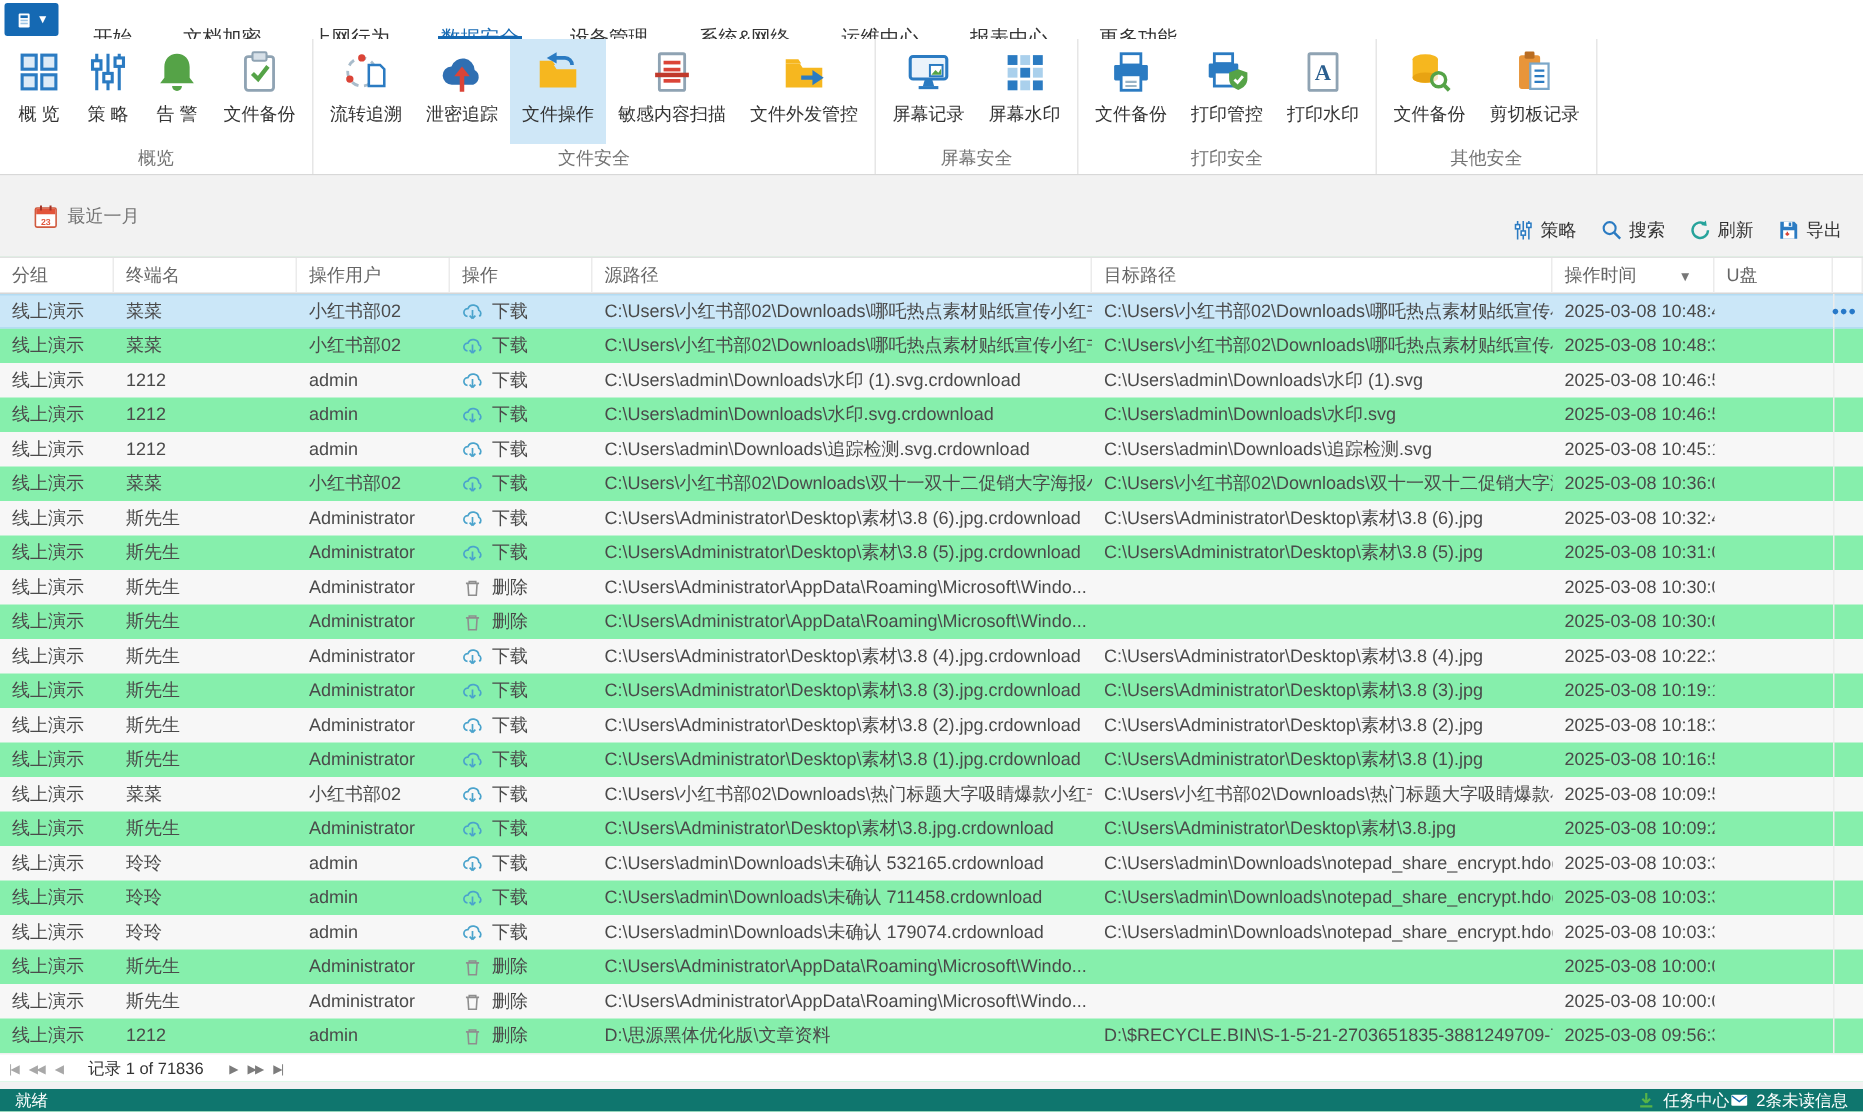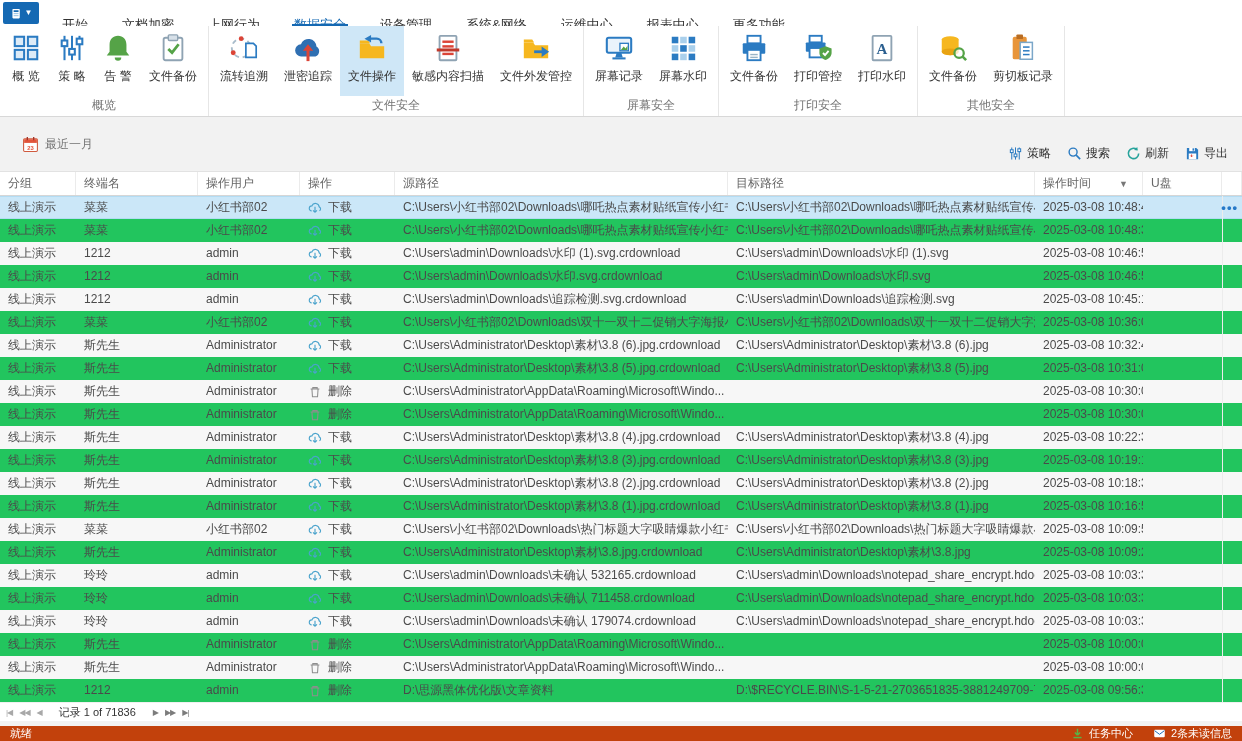--- a/index.html
+++ b/index.html
@@ -33,21 +33,21 @@
   
   .content{flex:1;background:#f2f2f2;display:flex;flex-direction:column;min-height:0;}
   .filterbar{height:54px;display:flex;align-items:center;flex:0 0 auto;}
   .datefilter{display:flex;align-items:center;gap:6px;margin-left:22px;font-size:12px;color:#737373;cursor:pointer;text-align:center;}
   .datefilter .icn svg{width:17px;height:17px;display:block;}
   .tools{margin-left:auto;margin-right:14px;display:flex;align-items:center;margin-top:18px;}
   .tool{display:flex;align-items:center;gap:4px;margin-left:16px;font-size:12px;color:#333;cursor:pointer;}
   .tool .icn svg{width:15px;height:15px;display:block;}
 
   
-  .table{background:#22c55e;flex:0 0 auto;}
+  .table{background:#86efac;flex:0 0 auto;}
   .thead,.row{display:grid;grid-template-columns:76px 122px 102px 95px 333px 307px 108px 79px 1fr;}
   .thead{height:23px;border-top:1px solid #e2e2e2;border-bottom:1px solid #d6d6d6;color:#666;font-size:12px;background:#fff;}
   .th{display:flex;align-items:center;padding:0 6px 0 8px;border-right:1px solid #ebebeb;overflow:hidden;white-space:nowrap;cursor:pointer;}
   .th .fcaret{margin-left:auto;color:#777;font-size:9px;padding-right:8px;}
   .row{height:23px;align-items:center;font-size:12px;color:#4a4a4a;position:relative;cursor:default;}
   .row:nth-child(odd){background:#f7f7f7;}
   .row.selected{background:#cbe7f8;box-shadow:inset 0 1px 0 #b3dcf3,inset 0 -1px 0 #b3dcf3;}
   .cell{padding:0 6px 0 8px;overflow:hidden;white-space:nowrap;line-height:23px;}
   .cell:nth-child(9){border-left:1px solid #ececec;height:100%;box-sizing:border-box;}
   .opcell{display:flex;align-items:center;gap:6px;}
@@ -56,23 +56,23 @@
     font-size:13px;letter-spacing:1px;cursor:pointer;}
 
   
   .tfoot{height:18px;background:#fff;display:flex;align-items:center;font-size:11px;color:#444;
     padding-left:6px;gap:7px;border-top:1px solid #f0f0f0;flex:0 0 auto;}
   .pgbtn{font-size:8px;color:#a8a8a8;cursor:pointer;letter-spacing:-1px;}
   .pgbtn.fwd{color:#7c7c7c;}
   .pgtext{margin:0 10px;color:#333;}
 
   
-  .statusbar{height:15px;background:#c2410c;color:#fff;display:flex;align-items:center;
+  .statusbar{height:15px;background:#0f766e;color:#fff;display:flex;align-items:center;
     font-size:11px;padding:0 10px;flex:0 0 auto;}
-  .sb-right{margin-left:auto;display:flex;align-items:center;gap:20px;}
+  .sb-right{margin-left:auto;display:flex;align-items:center;}
   .sb-item{display:flex;align-items:center;gap:5px;cursor:pointer;}
   .sb-item .icn svg{width:13px;height:13px;display:block;}
   .icn{display:inline-flex;}
 </style>
 </head>
 <body>
 
 <div class="app">
 
   <div class="menubar">

